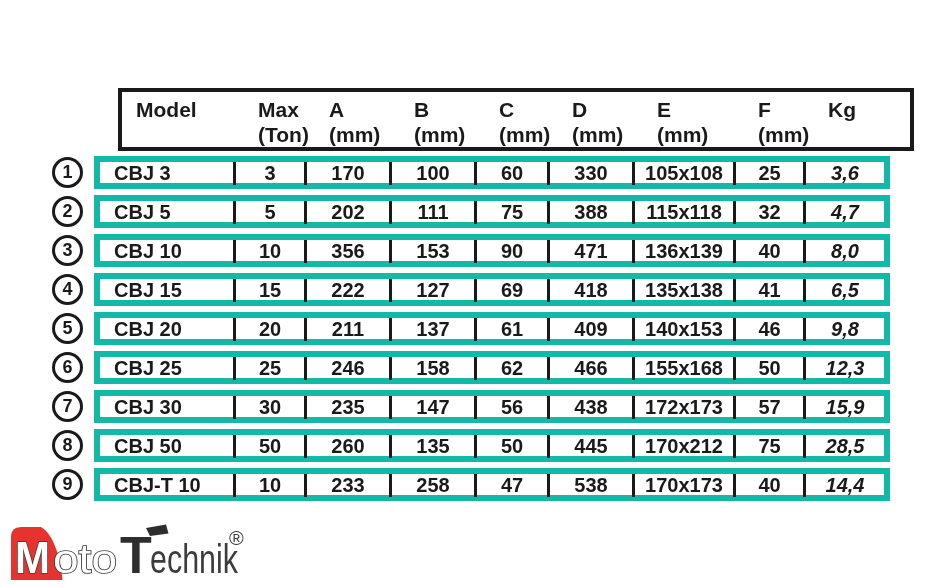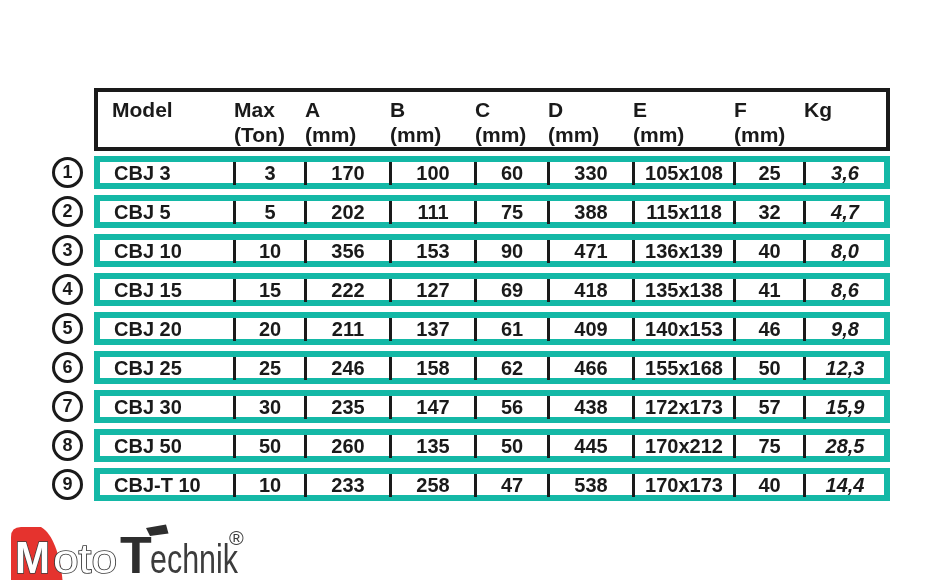--- a/index.html
+++ b/index.html
@@ -3,21 +3,21 @@
 <meta charset="utf-8">
 <style>
   * { margin:0; padding:0; box-sizing:border-box; }
   html,body { width:940px; height:587px; background:#ffffff; }
   body { font-family:"Liberation Sans", sans-serif; color:#1a1a1a; }
   .canvas { position:relative; width:940px; height:587px; background:#ffffff; overflow:hidden; }
 
   .table-wrap { position:absolute; left:52px; top:88px; }
 
   .header-box {
-    margin-left:42px;
+    margin-left:66px;
     width:796px; height:63px;
     border:4px solid #1a1a1a;
     display:grid;
     grid-template-columns:136px 71px 85px 85px 73px 85px 101px 70px 1fr;
   }
   .hcell {
     display:flex; flex-direction:column; 
     padding-top:5px; font-weight:bold; font-size:21px; line-height:25px;
     white-space:nowrap;
   }
@@ -143,21 +143,21 @@
     <div class="num-circle">4</div>
     <div class="row-box">
       <div class="cell c-model">CBJ 15</div>
       <div class="cell">15</div>
       <div class="cell">222</div>
       <div class="cell">127</div>
       <div class="cell">69</div>
       <div class="cell">418</div>
       <div class="cell">135x138</div>
       <div class="cell">41</div>
-      <div class="cell">8,6</div>
+      <div class="cell">6,5</div>
     </div>
   </div>
 
   <div class="row-line">
     <div class="num-circle">5</div>
     <div class="row-box">
       <div class="cell c-model">CBJ 20</div>
       <div class="cell">20</div>
       <div class="cell">211</div>
       <div class="cell">137</div>

